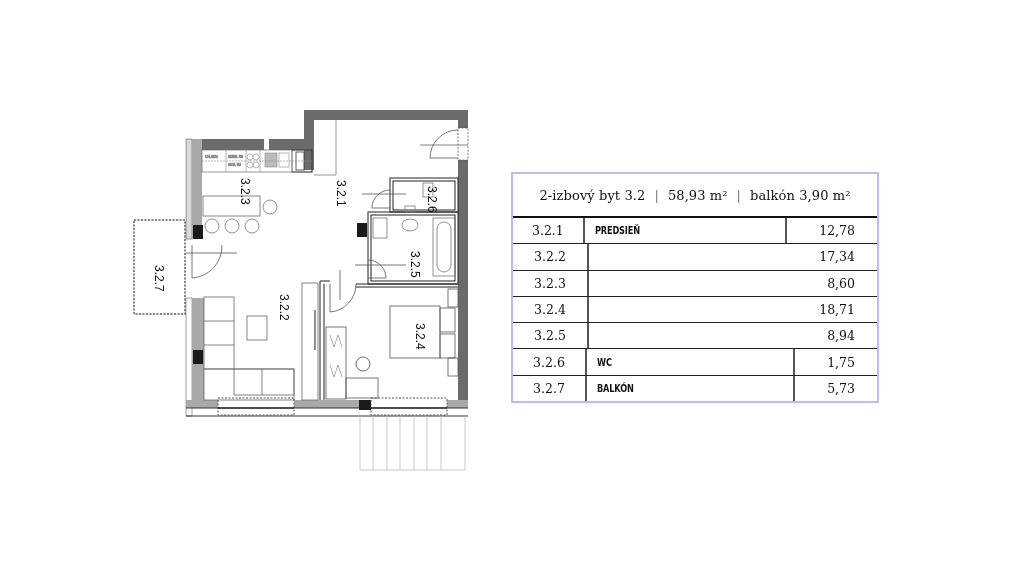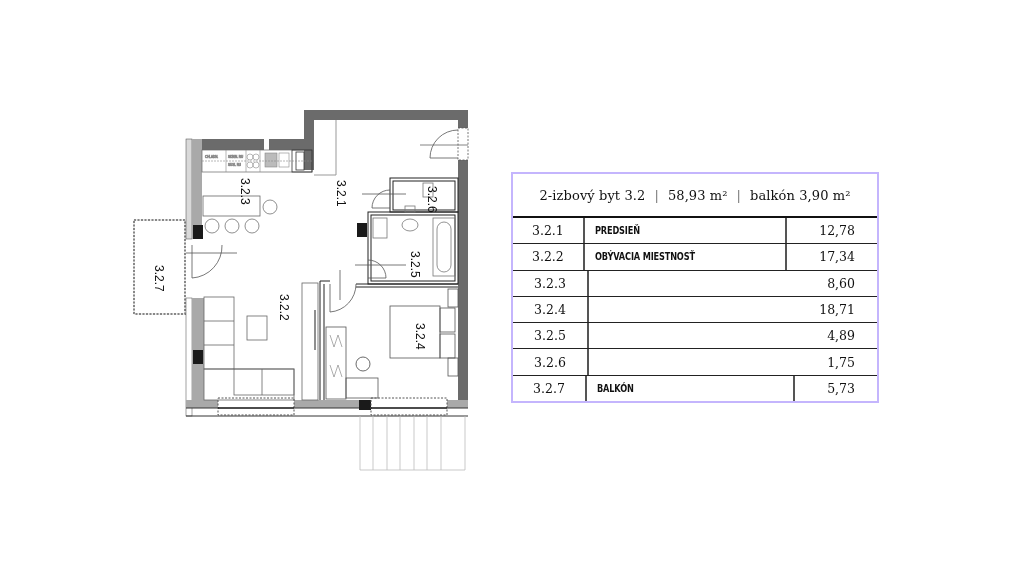--- a/index.html
+++ b/index.html
@@ -195,39 +195,39 @@
   </div>
   <div class="row">
     <div class="c-num">3.2.1</div>
     <div class="c-name">
         <span>PREDSIEŇ</span>
       </div>
     <div class="c-val">12,78</div>
   </div>
   <div class="row">
     <div class="c-num">3.2.2</div>
-    <div class="c-name">
-        <span>OBÝVACIA MIESTNOSŤ</span>
-      </div>
     <div class="c-val">17,34</div>
   </div>
   <div class="row">
     <div class="c-num">3.2.3</div>
     <div class="c-val">8,60</div>
   </div>
   <div class="row">
     <div class="c-num">3.2.4</div>
     <div class="c-val">18,71</div>
   </div>
   <div class="row">
     <div class="c-num">3.2.5</div>
-    <div class="c-val">4,89</div>
+    <div class="c-val">8,94</div>
   </div>
   <div class="row">
     <div class="c-num">3.2.6</div>
+    <div class="c-name">
+        <span>WC</span>
+      </div>
     <div class="c-val">1,75</div>
   </div>
   <div class="row">
     <div class="c-num">3.2.7</div>
     <div class="c-name">
         <span>BALKÓN</span>
       </div>
     <div class="c-val">5,73</div>
   </div>
 </div>

